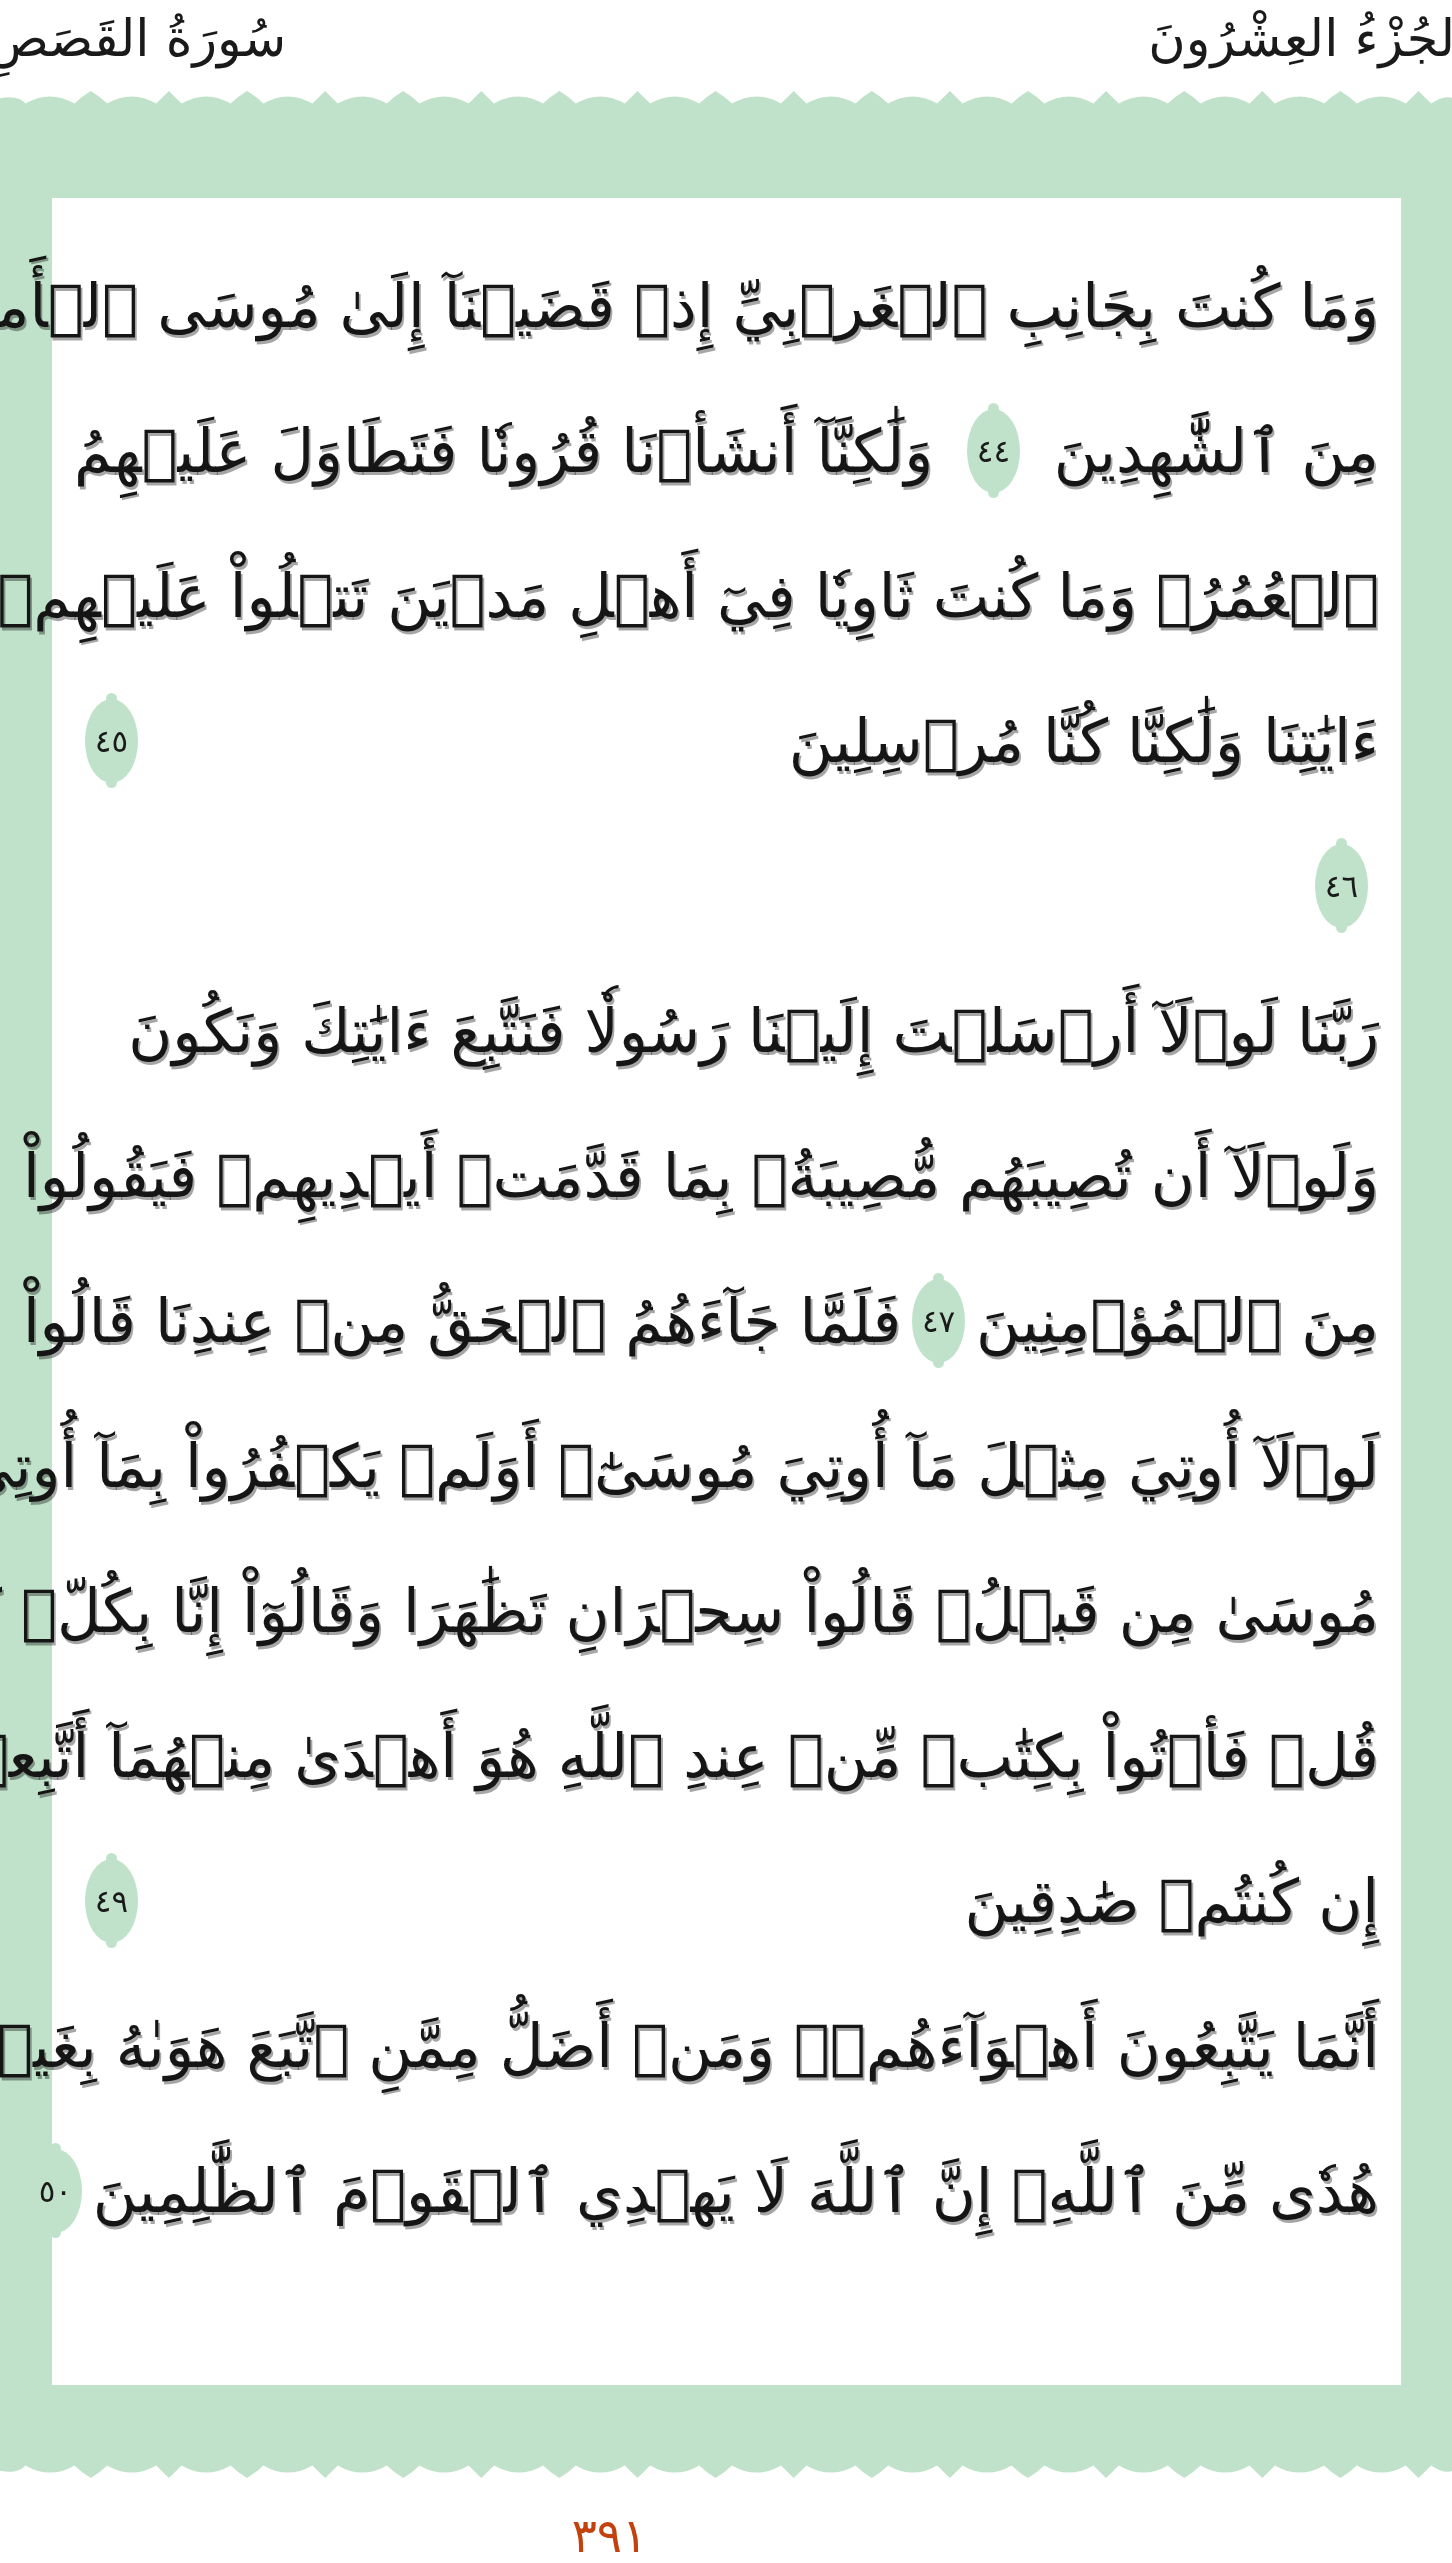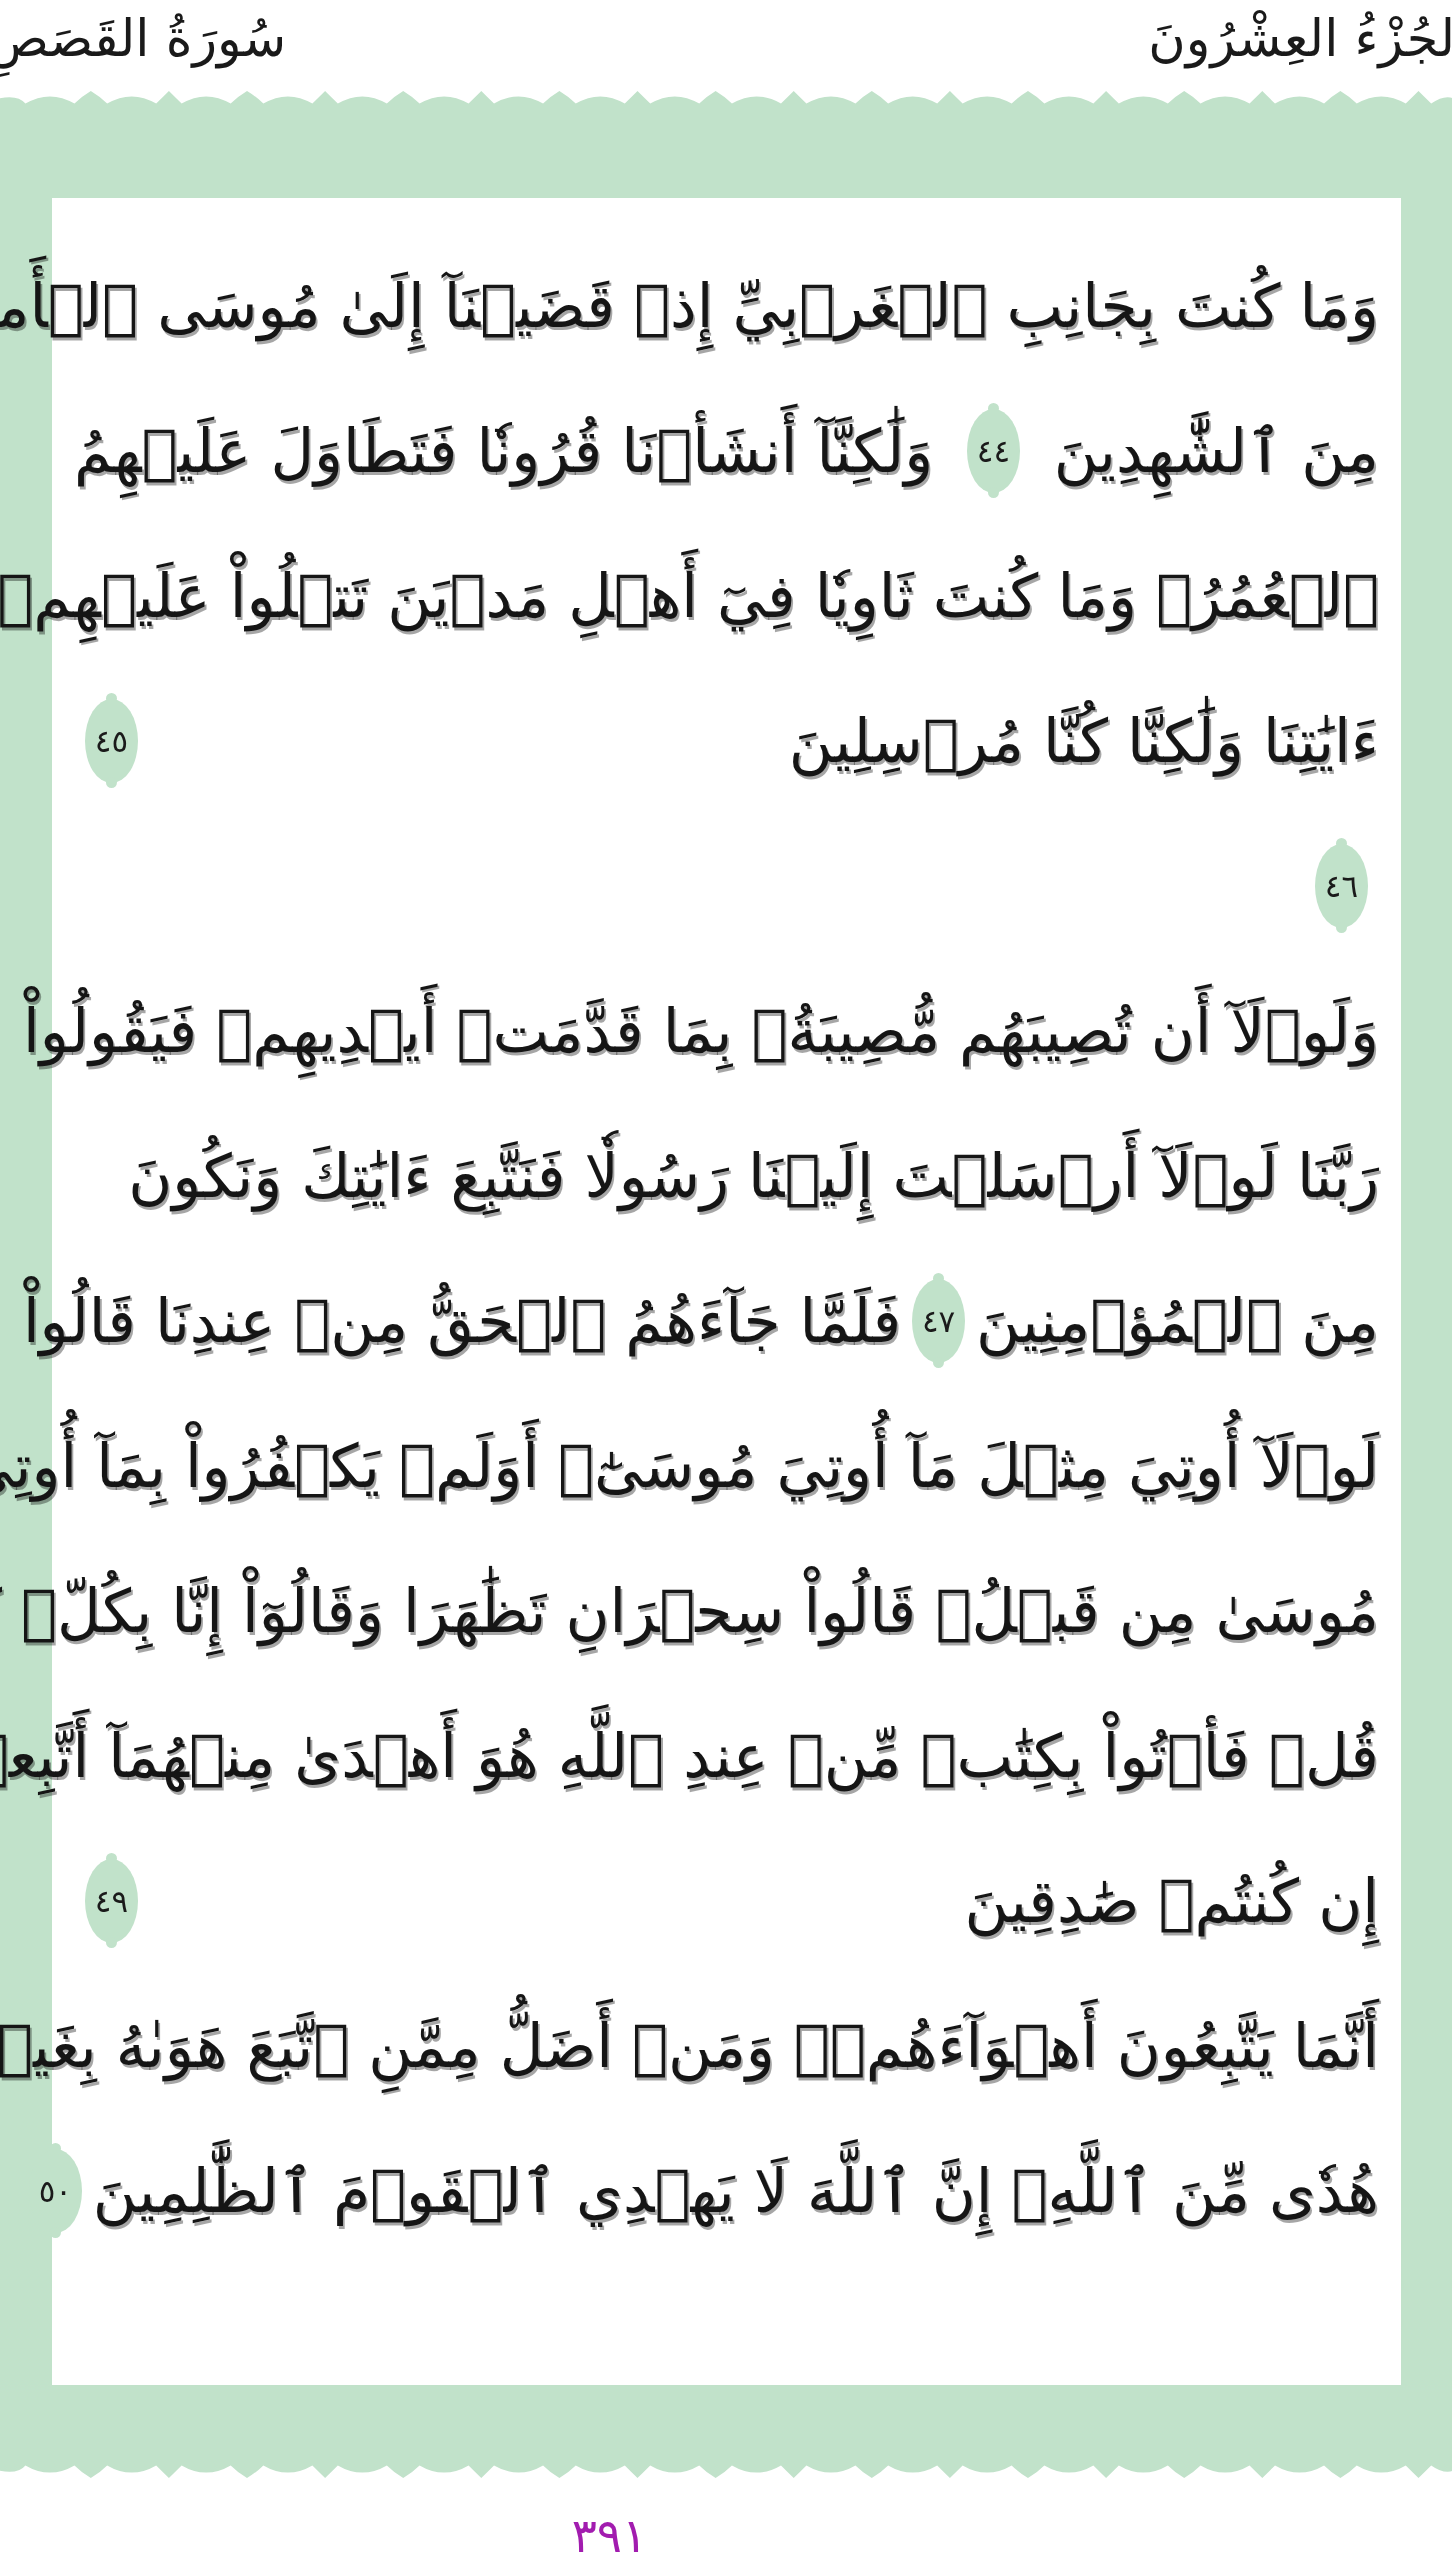--- a/index.html
+++ b/index.html
@@ -113,21 +113,21 @@
   }
   .ayah-marker::before { top: -5.4px; }
   .ayah-marker::after { bottom: -5.4px; }
   .page-number {
     position: absolute;
     left: 0;
     width: 1219px;
     top: 2508px;
     text-align: center;
     font-size: 47px;
-    color: #a21caf;
+    color: #c2410c;
     direction: rtl;
   }
 </style>
 </head>
 <body>
 
 <div class="page-header">
   <div class="header-juz">الجُزْءُ العِشْرُونَ</div>
   <div class="header-surah">سُورَةُ القَصَصِ</div>
 </div>
@@ -158,24 +158,24 @@
       <span class="seg">ٱلۡعُمُرُۚ وَمَا كُنتَ ثَاوِيٗا فِيٓ أَهۡلِ مَدۡيَنَ تَتۡلُواْ عَلَيۡهِمۡ</span>
     </div>
     <div class="ayah-line">
       <span class="seg">ءَايَٰتِنَا وَلَٰكِنَّا كُنَّا مُرۡسِلِينَ</span>
       <span class="ayah-marker">٤٥</span>
     </div>
     <div class="ayah-line">
       <span class="ayah-marker">٤٦</span>
     </div>
     <div class="ayah-line">
+      <span class="seg">رَبَّنَا لَوۡلَآ أَرۡسَلۡتَ إِلَيۡنَا رَسُولٗا فَنَتَّبِعَ ءَايَٰتِكَ وَنَكُونَ</span>
+    </div>
+    <div class="ayah-line">
       <span class="seg">وَلَوۡلَآ أَن تُصِيبَهُم مُّصِيبَةُۢ بِمَا قَدَّمَتۡ أَيۡدِيهِمۡ فَيَقُولُواْ</span>
-    </div>
-    <div class="ayah-line">
-      <span class="seg">رَبَّنَا لَوۡلَآ أَرۡسَلۡتَ إِلَيۡنَا رَسُولٗا فَنَتَّبِعَ ءَايَٰتِكَ وَنَكُونَ</span>
     </div>
     <div class="ayah-line">
       <span class="seg">مِنَ ٱلۡمُؤۡمِنِينَ</span>
       <span class="ayah-marker">٤٧</span>
       <span class="seg">فَلَمَّا جَآءَهُمُ ٱلۡحَقُّ مِنۡ عِندِنَا قَالُواْ</span>
     </div>
     <div class="ayah-line">
       <span class="seg">لَوۡلَآ أُوتِيَ مِثۡلَ مَآ أُوتِيَ مُوسَىٰٓۚ أَوَلَمۡ يَكۡفُرُواْ بِمَآ أُوتِيَ</span>
     </div>
     <div class="ayah-line">

